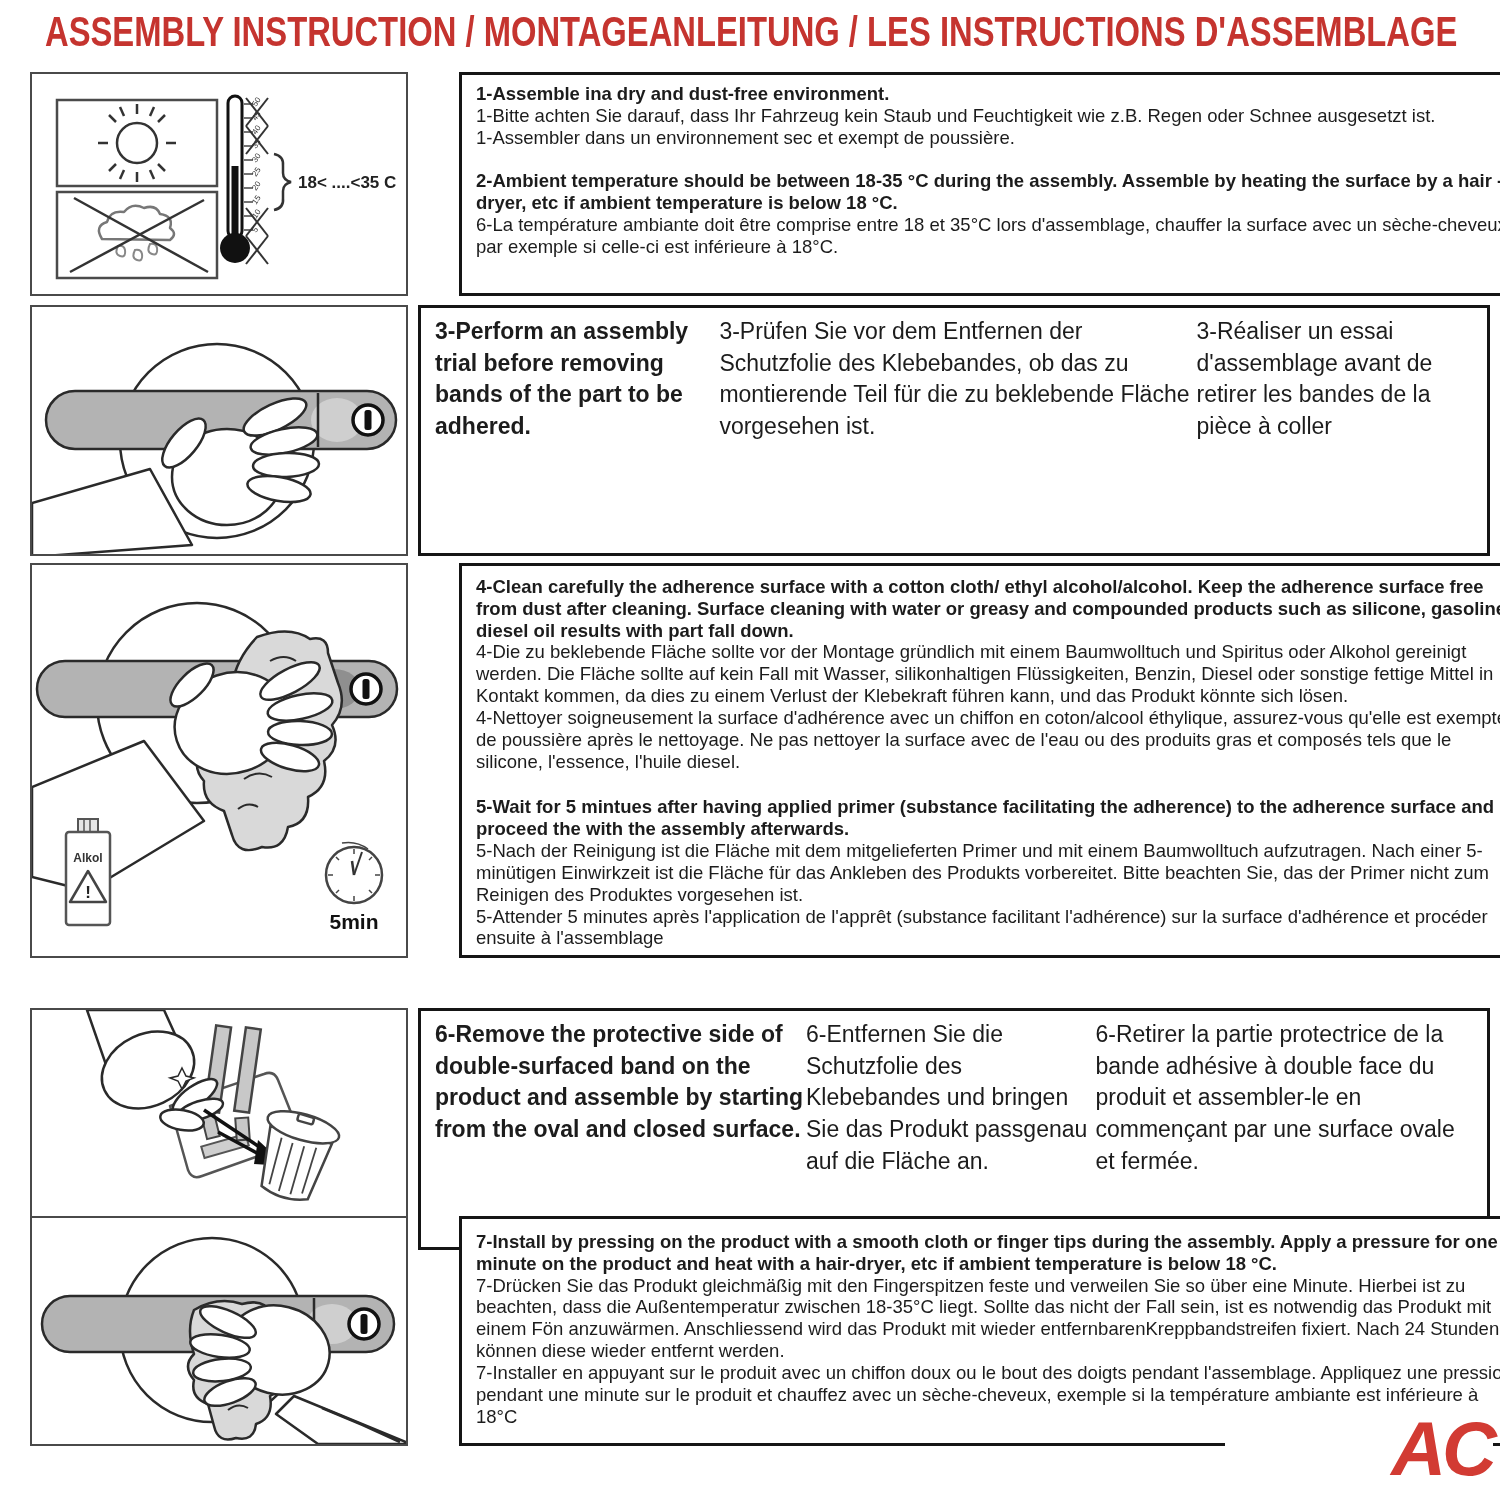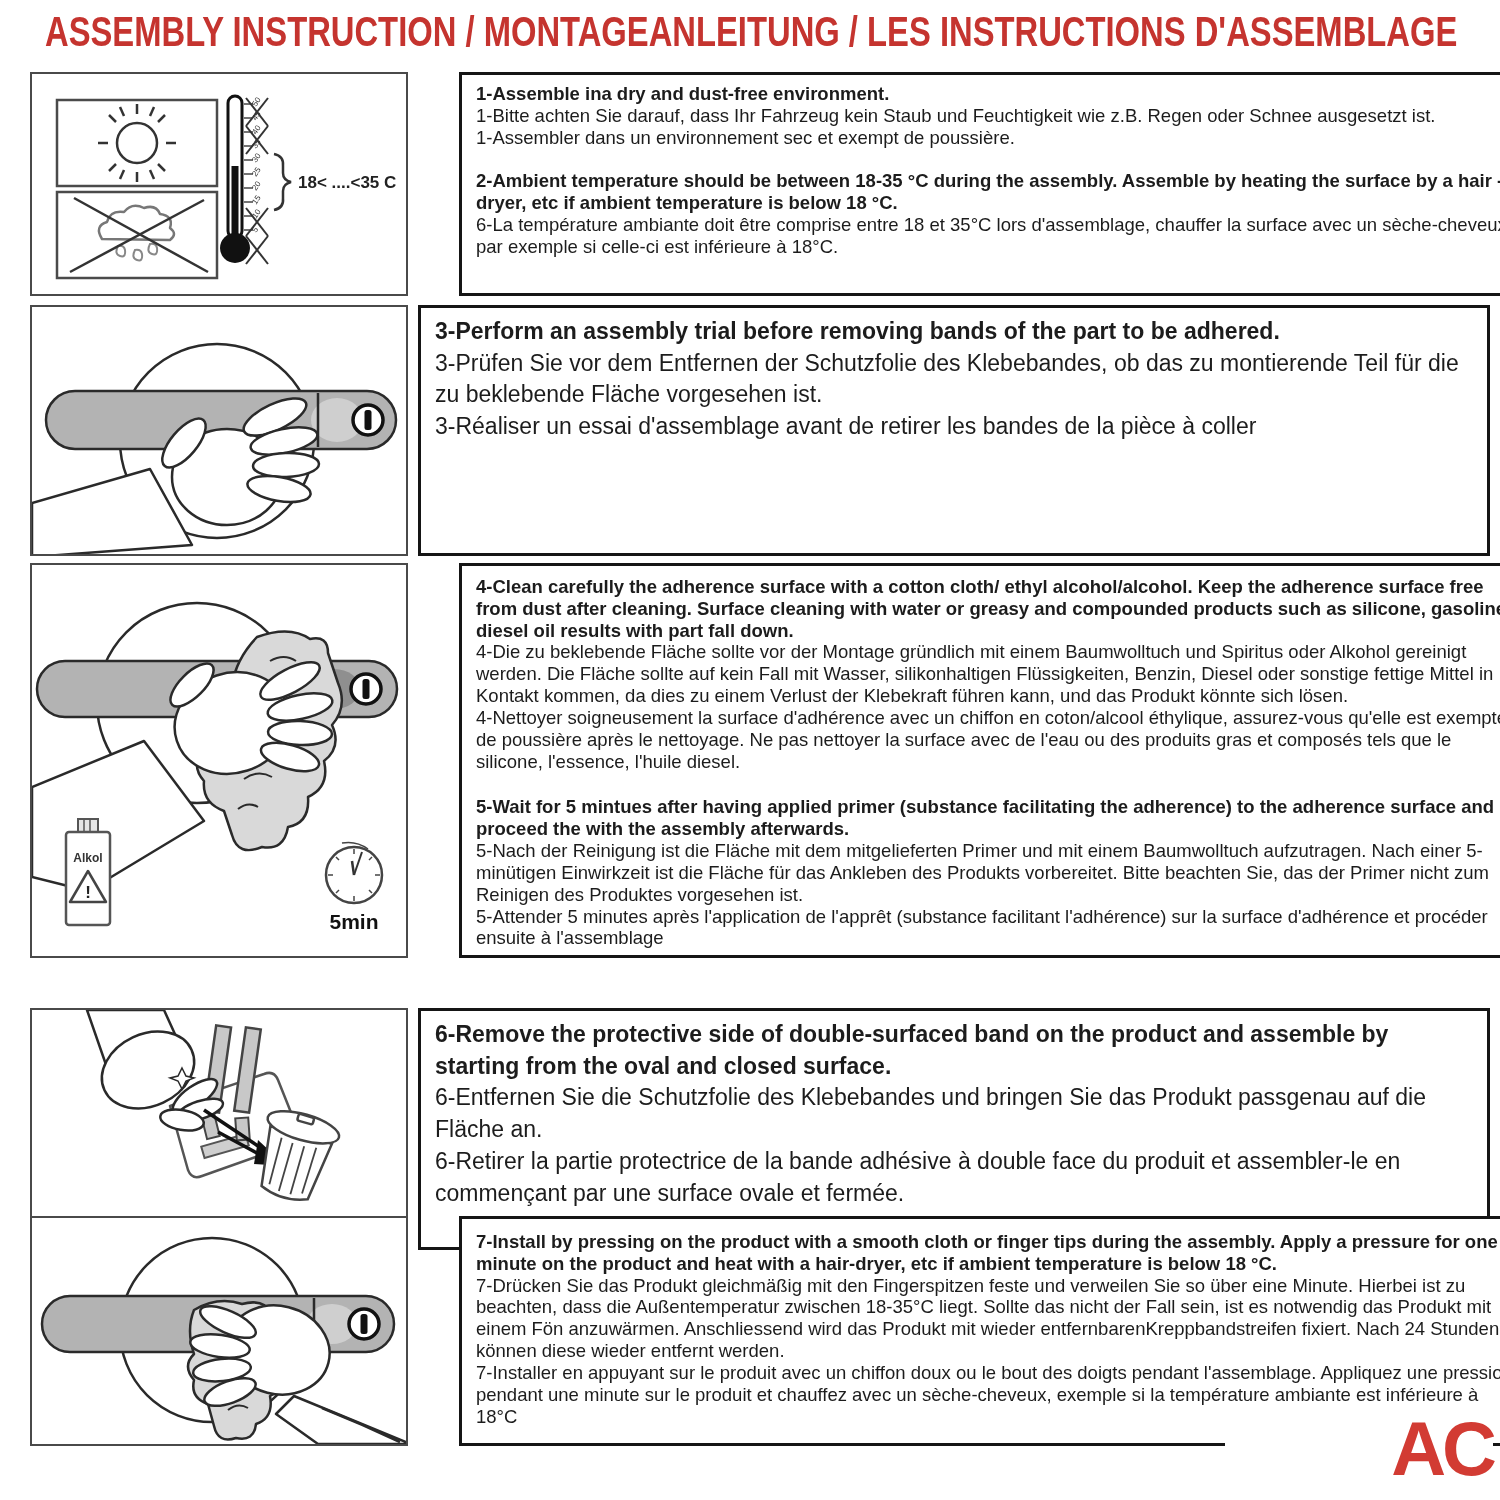--- a/index.html
+++ b/index.html
@@ -9,29 +9,29 @@
          color:#c5342f;white-space:nowrap;transform:scaleX(0.78);transform-origin:left top;
          letter-spacing:0px;}
   .row{position:absolute;left:0;width:1500px;}
   .imgbox{position:absolute;left:30px;width:378px;border:2px solid #4a4a4a;background:#fff;box-sizing:border-box;}
   .txtbox{position:absolute;left:418px;width:1072px;border:3px solid #151515;background:#fff;
           box-sizing:border-box;padding:8px 14px 6px 14px;overflow:hidden;}
   .txtbox .para{margin:0;}
   .txtbox .bold{font-weight:700;}
   .fs-small{font-size:18.5px;line-height:1.18;margin-left:41px;}
   .fs-mid{font-size:23px;line-height:1.38;}
-  .vcenter{display:flex;flex-direction:column;justify-content:flex-start;}
+  .vcenter{display:flex;flex-direction:row;justify-content:flex-start;}
   .gap{height:22px;}
   .r3 .gap{height:24px;}
   svg{display:block;}
   .logo{position:absolute;left:1225px;top:1404px;width:268px;height:88px;background:#fff;
         display:flex;align-items:center;justify-content:flex-end;
         font-weight:900;font-size:76px;letter-spacing:-4px;transform-origin:right center;}
   .logo .lk{color:#111;}
-  .logo .lr{color:#d23b33;}
+  .logo .lr{color:#d23b33;font-style:italic;}
 </style>
 </head>
 <body>
 
 <div class="page">
 
   <div class="title">ASSEMBLY INSTRUCTION / MONTAGEANLEITUNG / LES INSTRUCTIONS D'ASSEMBLAGE</div>
 
   <div class="row" style="top:72px;height:224px;">
     <div class="imgbox" style="top:0;height:224px;">

